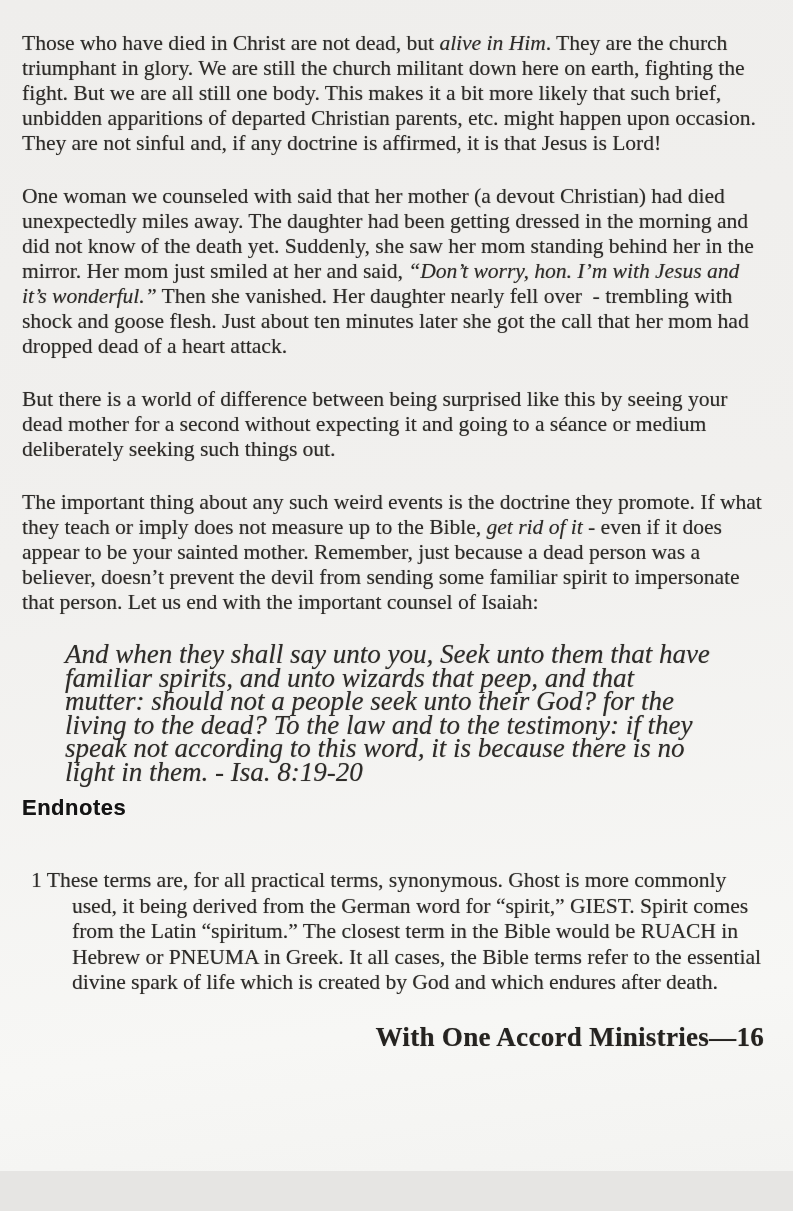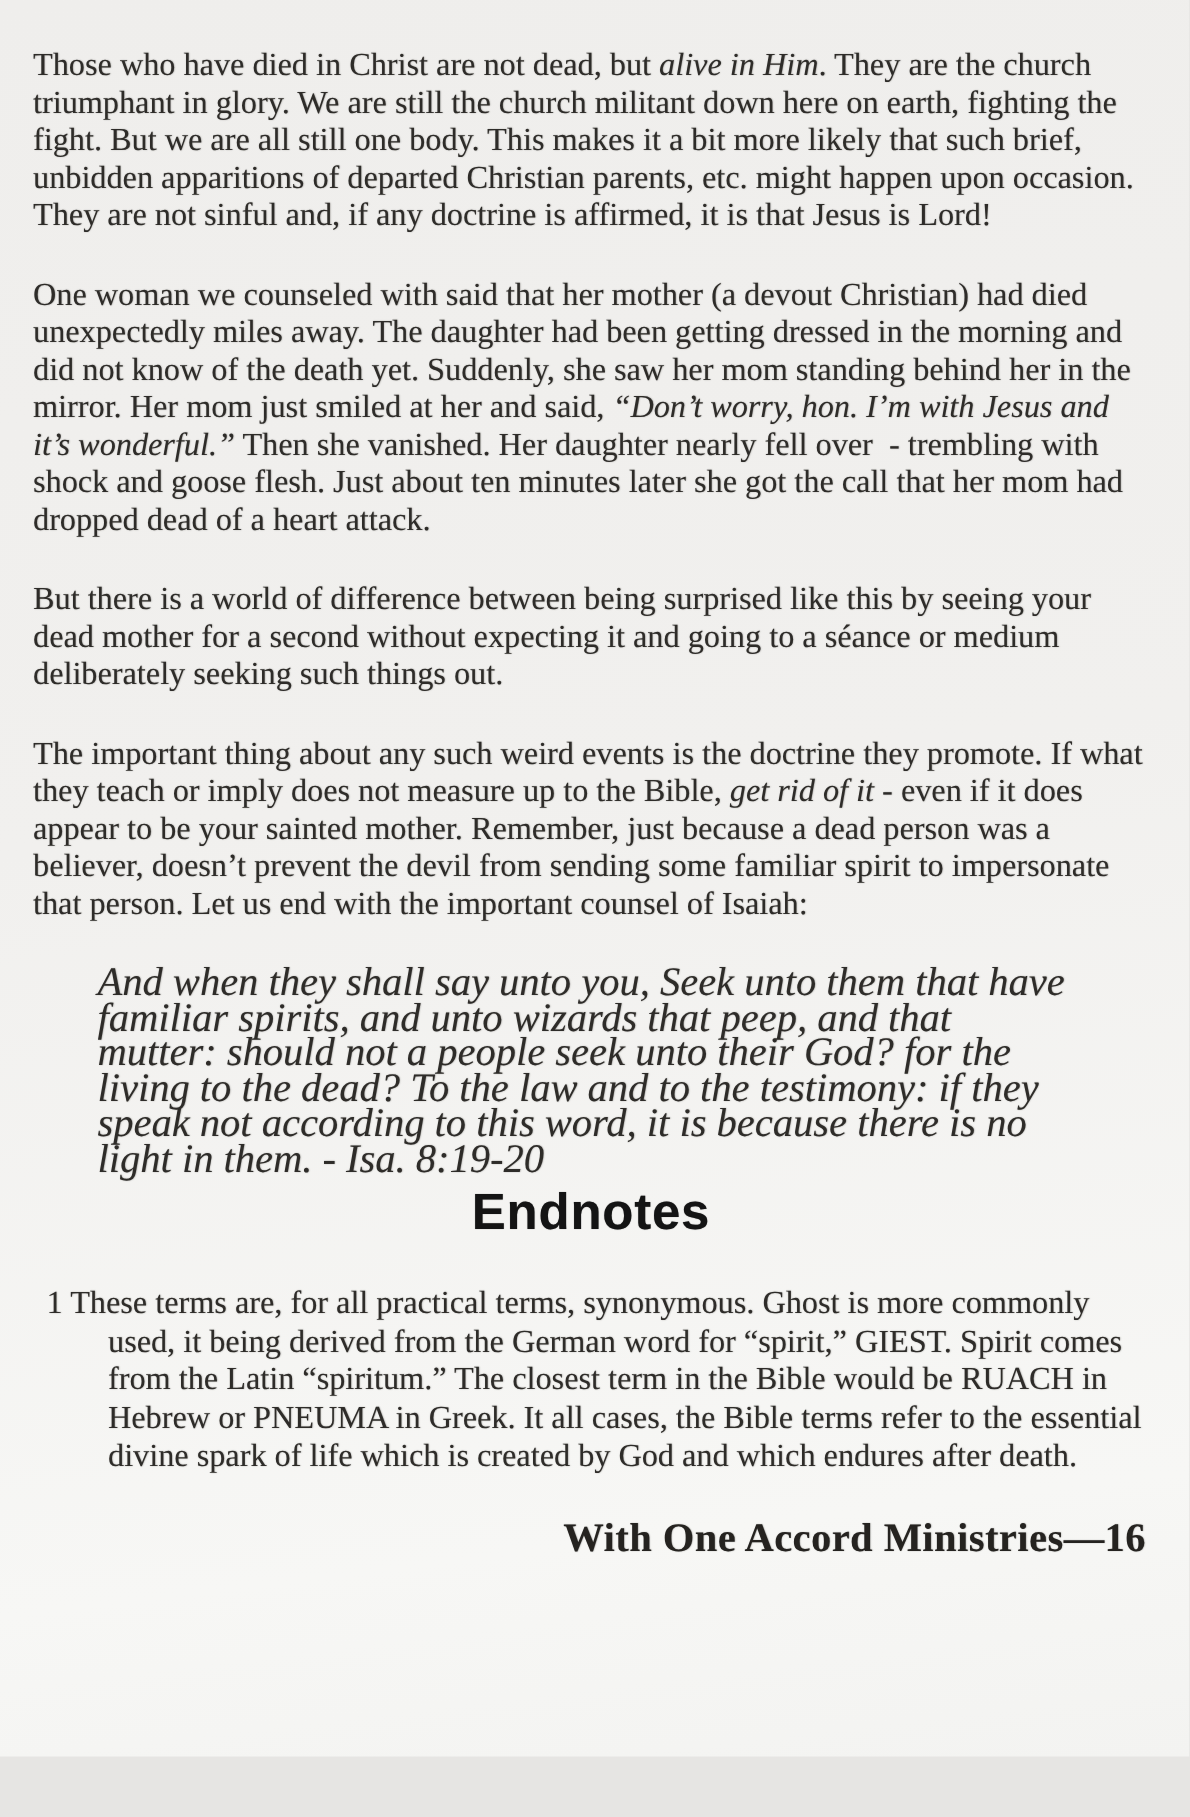--- a/index.html
+++ b/index.html
@@ -27,30 +27,30 @@
   .body-para i, .quote { font-style: italic; }
   .quote {
     display: block;
     margin: 0 56px 4px 43px;
     font-size: 27px;
     line-height: 23.5px;
     text-shadow: 0.3px 0.3px 0.9px rgba(46,44,41,0.45);
   }
   .endnotes-heading {
     margin: 0;
-    text-align: center;
+    text-align: left;
     font-family: "Liberation Sans", sans-serif;
     font-weight: bold;
-    font-size: 34px;
+    font-size: 22px;
     line-height: 40px;
     color: #141414;
     letter-spacing: 0.5px;
     text-shadow: 0 0 0.6px rgba(0,0,0,0.55);
   }
-  .endnotes { margin-top: 28px; }
+  .endnotes { margin-top: 40px; }
   .endnote {
     margin: 0;
     line-height: 25.5px;
     padding-left: 50px;
     text-indent: -41px;
     text-shadow: 0.3px 0.3px 0.9px rgba(46,44,41,0.45);
   }
   .footer {
     margin-top: 26px;
     padding-right: 2px;

